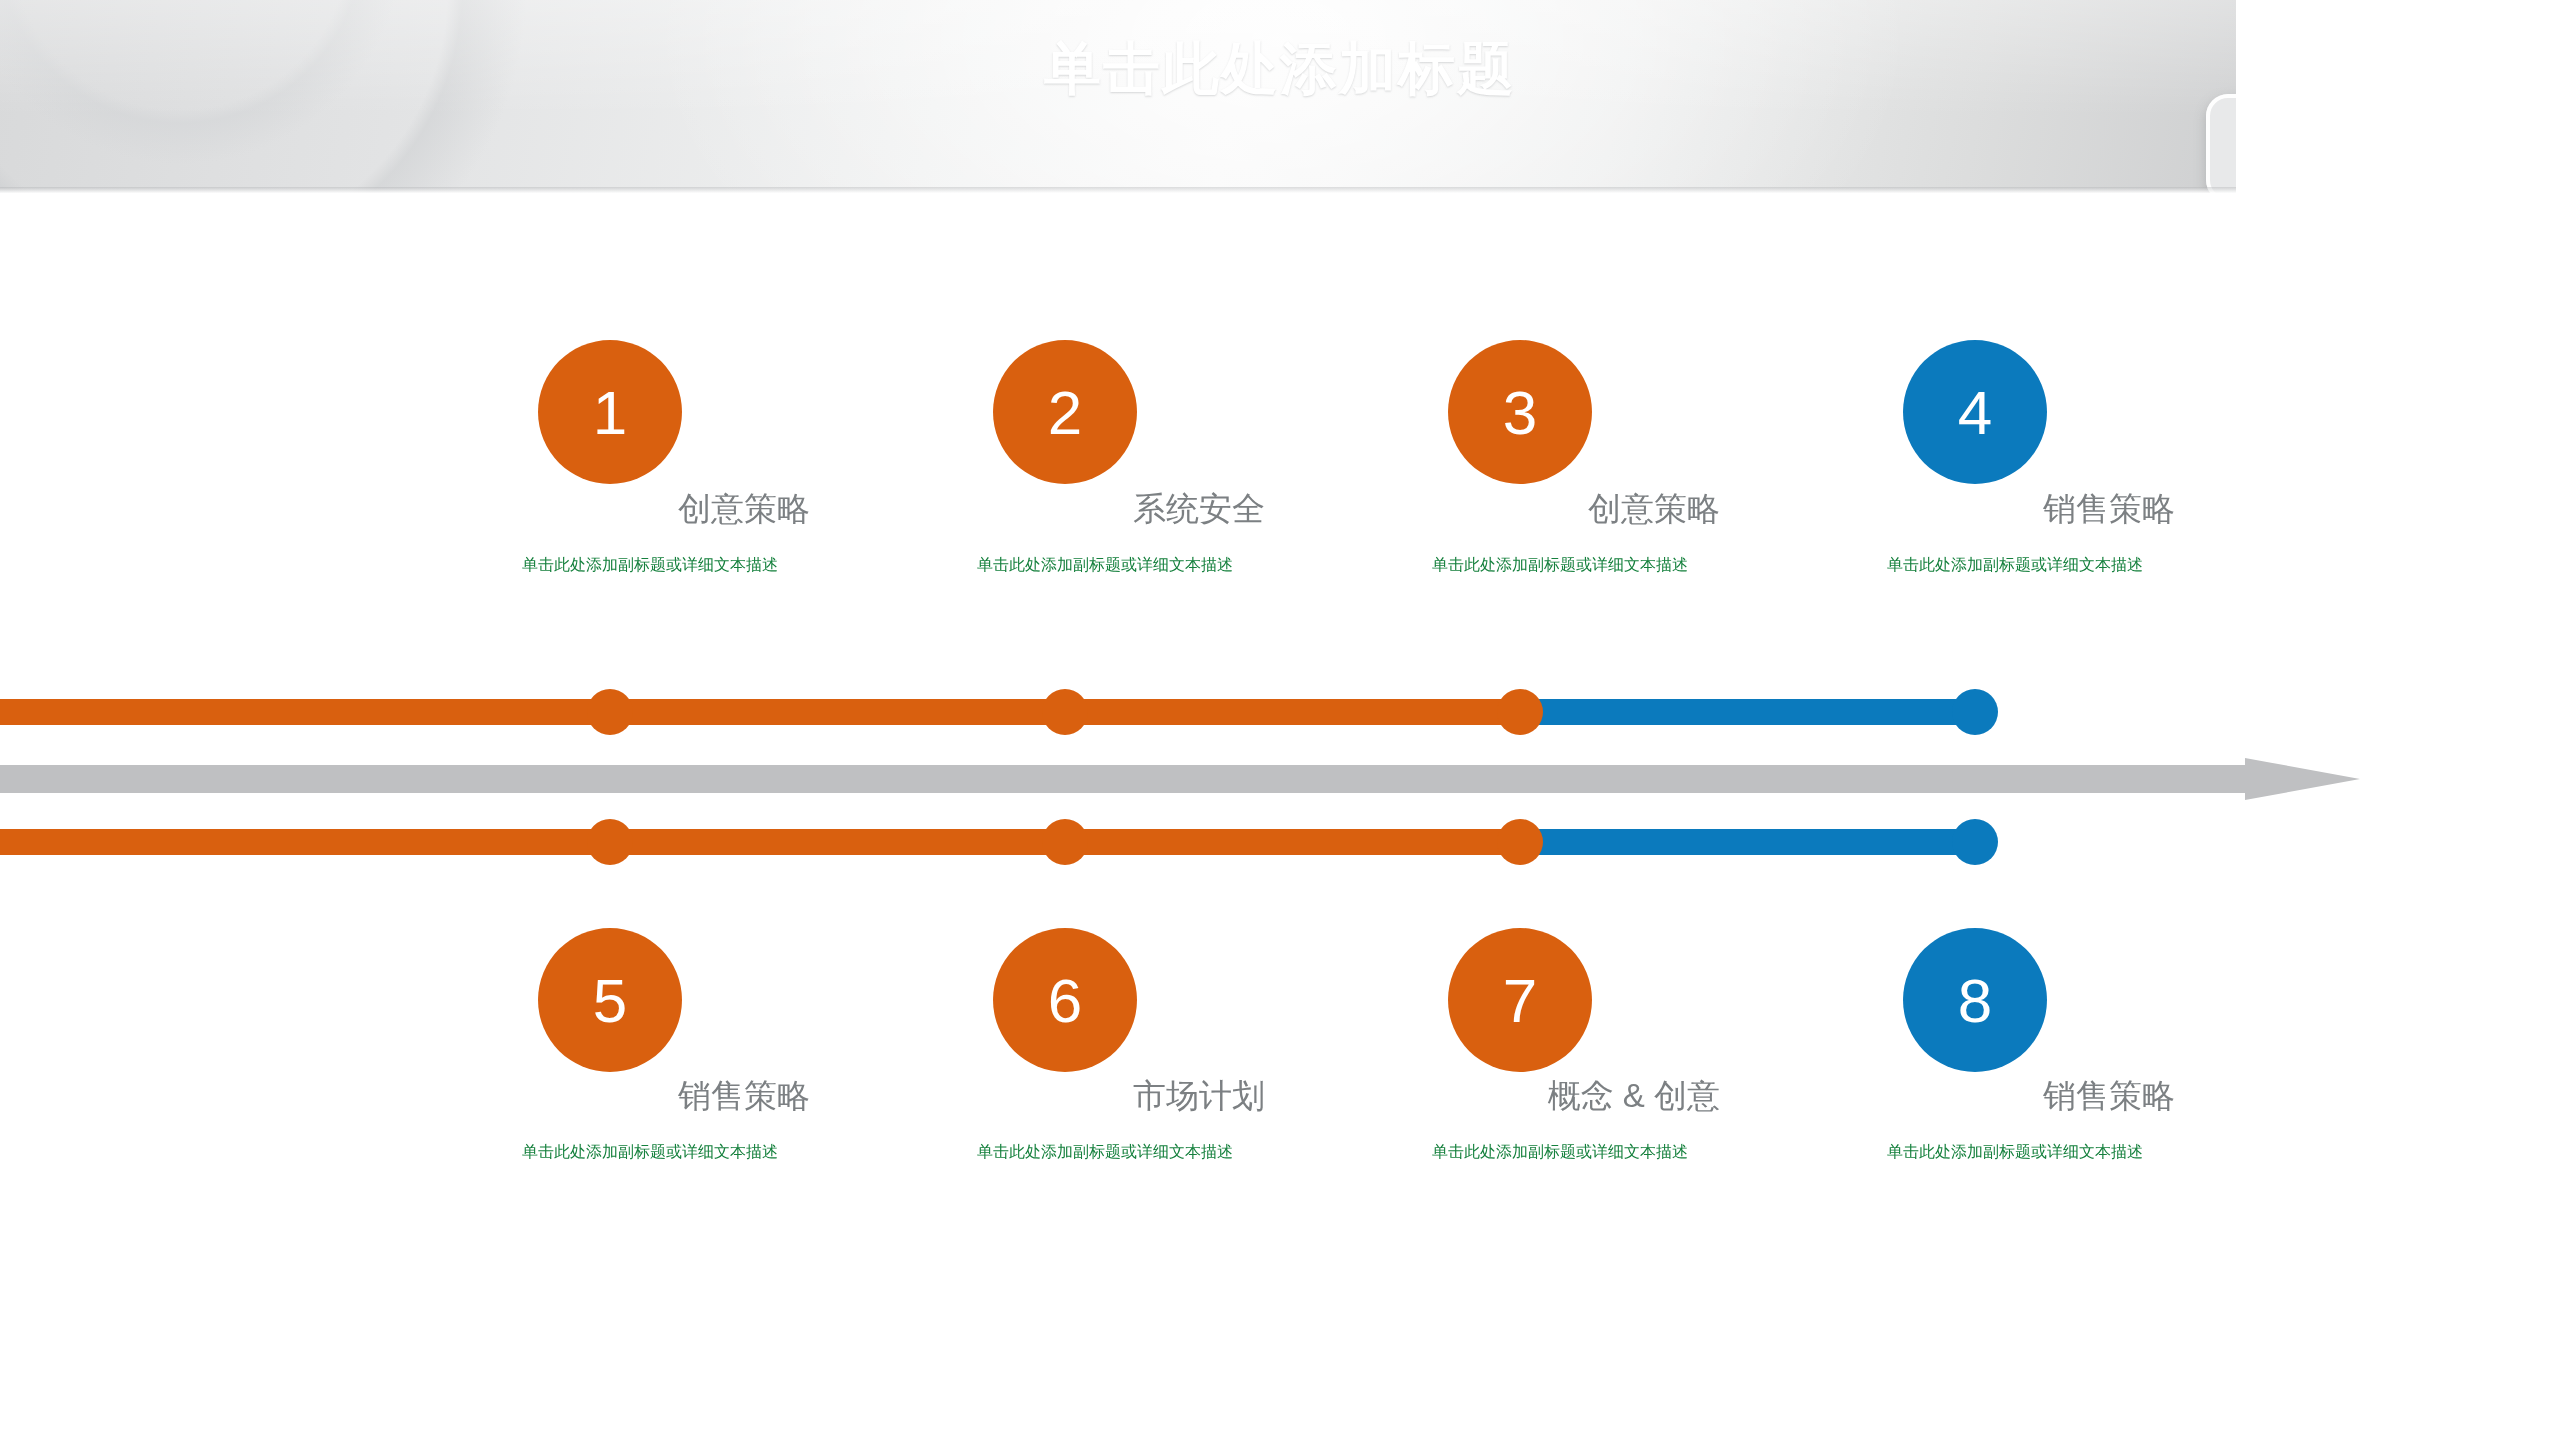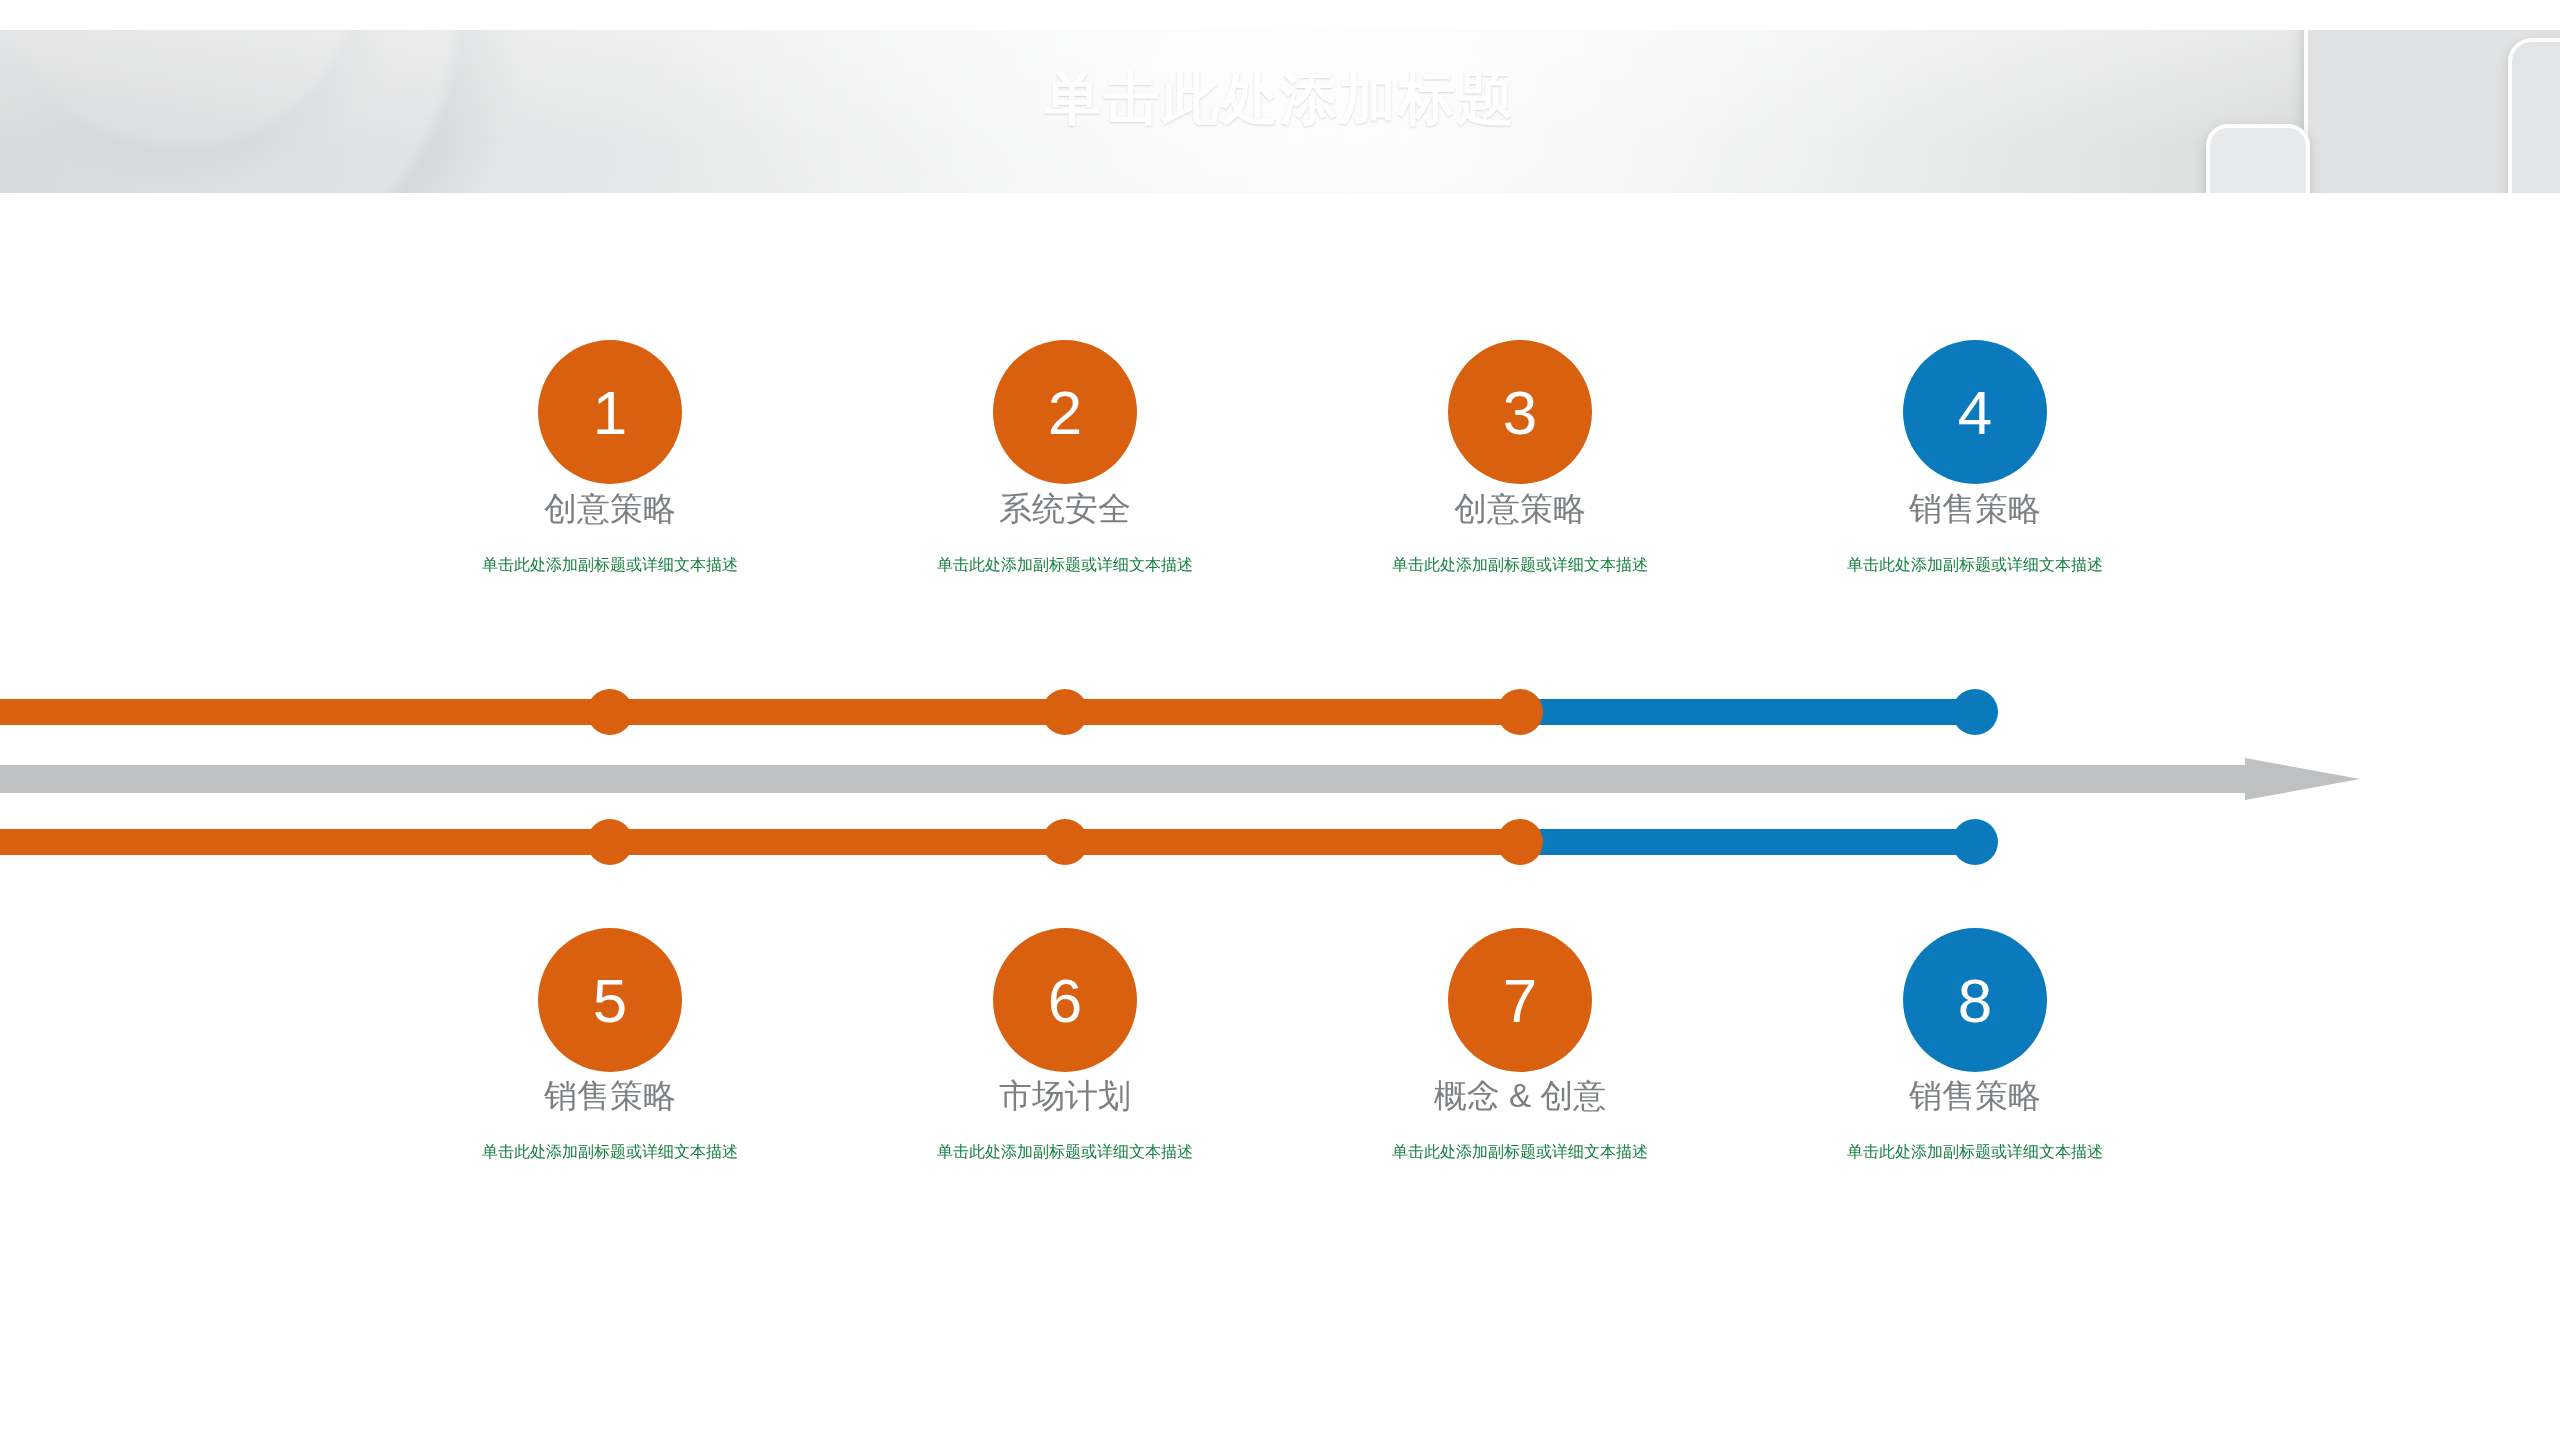--- a/index.html
+++ b/index.html
@@ -11,26 +11,25 @@
   }
   #slide {
     position:relative;
     width:2560px; height:1440px;
     background:#ffffff;
   }
 
   
   .header {
     position:absolute; left:0; top:0;
-    width:2560px; height:193px;
+    width:2236px; height:193px;
     background:
       radial-gradient(ellipse 900px 520px at 1280px 40px, rgba(255,255,255,0.85) 0%, rgba(255,255,255,0) 70%),
       linear-gradient(100deg,#d8d9da 0%, #e2e3e4 18%, #f0f1f1 42%, #f7f7f7 55%, #eceded 72%, #dcdddd 88%, #cfd0d1 100%);
     overflow:hidden;
-    margin-top:30px;
   }
   .hdr-glow-left {
     position:absolute; left:-160px; top:-360px;
     width:700px; height:700px; border-radius:50%;
     background:radial-gradient(circle at 50% 50%, rgba(255,255,255,0.0) 52%, rgba(205,207,209,0.55) 55%, rgba(255,255,255,0) 68%);
   }
   .hdr-glow-left2 {
     position:absolute; left:-60px; top:-300px;
     width:480px; height:480px; border-radius:50%;
     background:radial-gradient(circle at 50% 50%, rgba(255,255,255,0.0) 50%, rgba(210,212,214,0.5) 54%, rgba(255,255,255,0) 66%);
@@ -100,21 +99,21 @@
     position:absolute;
     width:144px; height:144px; border-radius:50%;
     display:flex; align-items:center; justify-content:center;
     color:#ffffff; font-size:62px; font-weight:400;
     font-family:"Liberation Sans","DejaVu Sans",sans-serif;
     transform:translate(-72px,-72px);
   }
   .circle-orange { background:#d9600f; }
   .circle-blue   { background:#0b7abd; }
 
-  .step-text { position:absolute; width:400px; transform:translateX(-200px); text-align:center; }
+  .step-text { position:absolute; width:400px; transform:translateX(-200px); text-align:right; }
   .step-title {
     font-size:33px; color:#7c8083; font-weight:400;
     line-height:1.3; white-space:nowrap;
   }
   .step-desc {
     margin-top:22px;
     font-size:16px; color:#15803d; line-height:1.45;
     padding:0 32px;
   }
 </style>

